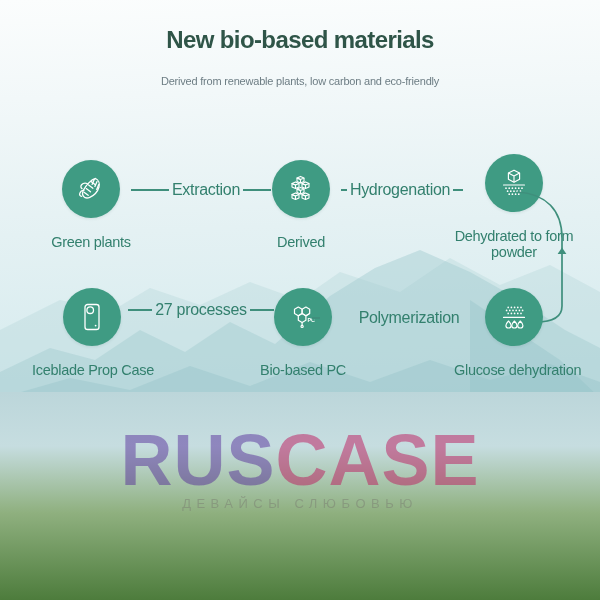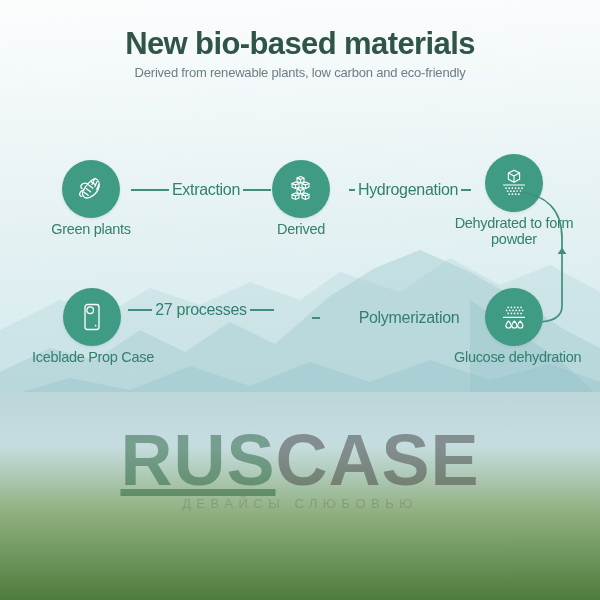--- a/index.html
+++ b/index.html
@@ -23,58 +23,58 @@
     overflow:hidden;
   }
   .photo .sky2{
     position:absolute;inset:0;
     background:linear-gradient(180deg,#bcd6da 0%,#c6dde0 26%,#8fb07f 58%,#4d7c3c 100%);
   }
 
   
   .title{
     position:absolute;left:0;top:26px;width:600px;text-align:center;
-    font-size:31px;font-weight:bold;color:#2f5548;letter-spacing:-0.6px;
+    font-size:24px;font-weight:bold;color:#2f5548;letter-spacing:-0.6px;
   }
   .subtitle{
-    position:absolute;left:0;top:65px;width:600px;text-align:center;
-    font-size:13px;color:#6d7d84;letter-spacing:-0.2px;
+    position:absolute;left:0;top:75px;width:600px;text-align:center;
+    font-size:11px;color:#6d7d84;letter-spacing:-0.2px;
   }
 
   
   .node{position:absolute;width:120px;text-align:center;}
   .circle{
     width:58px;height:58px;border-radius:50%;
     background:#3f9b83;margin:0 auto;
     display:flex;align-items:center;justify-content:center;
     box-shadow:0 1px 3px rgba(40,90,80,.12);
   }
   .node .lbl{
-    margin-top:3px;font-size:14.5px;color:#33806e;line-height:1.12;
+    margin-top:16px;font-size:14.5px;color:#33806e;line-height:1.12;
     letter-spacing:-0.3px;white-space:nowrap;
   }
   .node .lbl.wrap{white-space:normal;}
 
   
   .conn{position:absolute;height:20px;display:flex;align-items:center;justify-content:center;}
   .conn .line{height:1.6px;background:#3f8f7c;flex:0 0 auto;}
   .conn .ctext{
     font-size:16px;color:#33806e;padding:0 3px;white-space:nowrap;letter-spacing:-0.3px;
   }
 
   .arrowsvg{position:absolute;left:470px;top:180px;}
 
   
   .wm{
     position:absolute;left:0;top:424px;width:600px;text-align:center;
     font-size:72px;font-weight:bold;letter-spacing:1px;line-height:1;
     opacity:.52;pointer-events:none;
   }
-  .wm .rus{color:#14532d;opacity:.85;text-decoration:underline;}
-  .wm .case{color:#404040;opacity:.95;text-align:center;}
+  .wm .rus{color:#4c1d95;opacity:.85;}
+  .wm .case{color:#be185d;opacity:.95;text-align:center;}
   .wm-sub{
     position:absolute;left:0;top:496px;width:600px;text-align:center;
     font-size:13px;letter-spacing:5.5px;color:#7a7f72;opacity:.5;
     font-weight:normal;pointer-events:none;
   }
 </style>
 </head>
 <body>
 
 <div id="stage">
@@ -145,21 +145,21 @@
             <path d="M18 22.5l3.5-1.6L25 22.5l-3.5 1.6z"></path>
               <path d="M18 22.5v3.4l3.5 1.6v-3.4z"></path>
               <path d="M25 22.5v3.4l-3.5 1.6"></path>
           </g>
         </g>
       </svg>
     </div>
     <div class="lbl">Derived</div>
   </div>
 
-  <div class="conn" style="left:332px;top:180px;width:156px;">
+  <div class="conn" style="left:324px;top:180px;width:156px;">
     <span class="line" style="width:6px;"></span>
     <span class="ctext">Hydrogenation</span>
     <span class="line" style="width:10px;"></span>
   </div>
 
   <div class="node" style="left:454px;top:154px;width:120px;">
     <div class="circle">
       <svg width="34" height="34" viewBox="0 0 34 34">
         <g fill="none" stroke="#ffffff" stroke-width="1.15" stroke-linejoin="round">
           <path d="M17 4.2l5.6 2.9v6.2L17 16.2l-5.6-2.9V7.1z"></path>
@@ -207,20 +207,36 @@
     </div>
     <div class="lbl">Iceblade Prop Case</div>
   </div>
 
   <div class="conn" style="left:122px;top:300px;width:158px;">
     <span class="line" style="width:24px;"></span>
     <span class="ctext">27 processes</span>
     <span class="line" style="width:24px;"></span>
   </div>
 
+  <div class="node" style="left:243px;top:288px;">
+    <div class="circle">
+      <svg width="34" height="34" viewBox="0 0 34 34">
+        <g fill="none" stroke="#ffffff" stroke-width="1.2" stroke-linejoin="round">
+          <path d="M8.5 9.2l3.8-2.2 3.8 2.2v4.4l-3.8 2.2-3.8-2.2z"></path>
+          <path d="M16.1 9.2l3.8-2.2 3.8 2.2v4.4l-3.8 2.2-3.8-2.2z"></path>
+          <path d="M12.3 15.8l3.8-2.2 3.8 2.2v4.4l-3.8 2.2-3.8-2.2z"></path>
+          <path d="M19.9 15.8l3.3-1.9"></path>
+          <path d="M16.1 22.4v3.1"></path>
+          <circle cx="16.1" cy="26.4" r="1.1"></circle>
+        </g>
+        <text x="21.4" y="22.4" font-family="'Liberation Sans',sans-serif" font-size="5.4" font-weight="bold" fill="#ffffff">PC</text>
+      </svg>
+    </div>
+    <div class="lbl">Bio-based PC</div>
+  </div>
 
   <div class="conn" style="left:334px;top:308px;width:152px;gap:36px;">
     <span class="line" style="width:8px;"></span>
     <span class="ctext">Polymerization</span>
     <span class="line" style="width:10px;"></span>
   </div>
 
   <div class="node" style="left:454px;top:288px;">
     <div class="circle">
       <svg width="34" height="34" viewBox="0 0 34 34">

